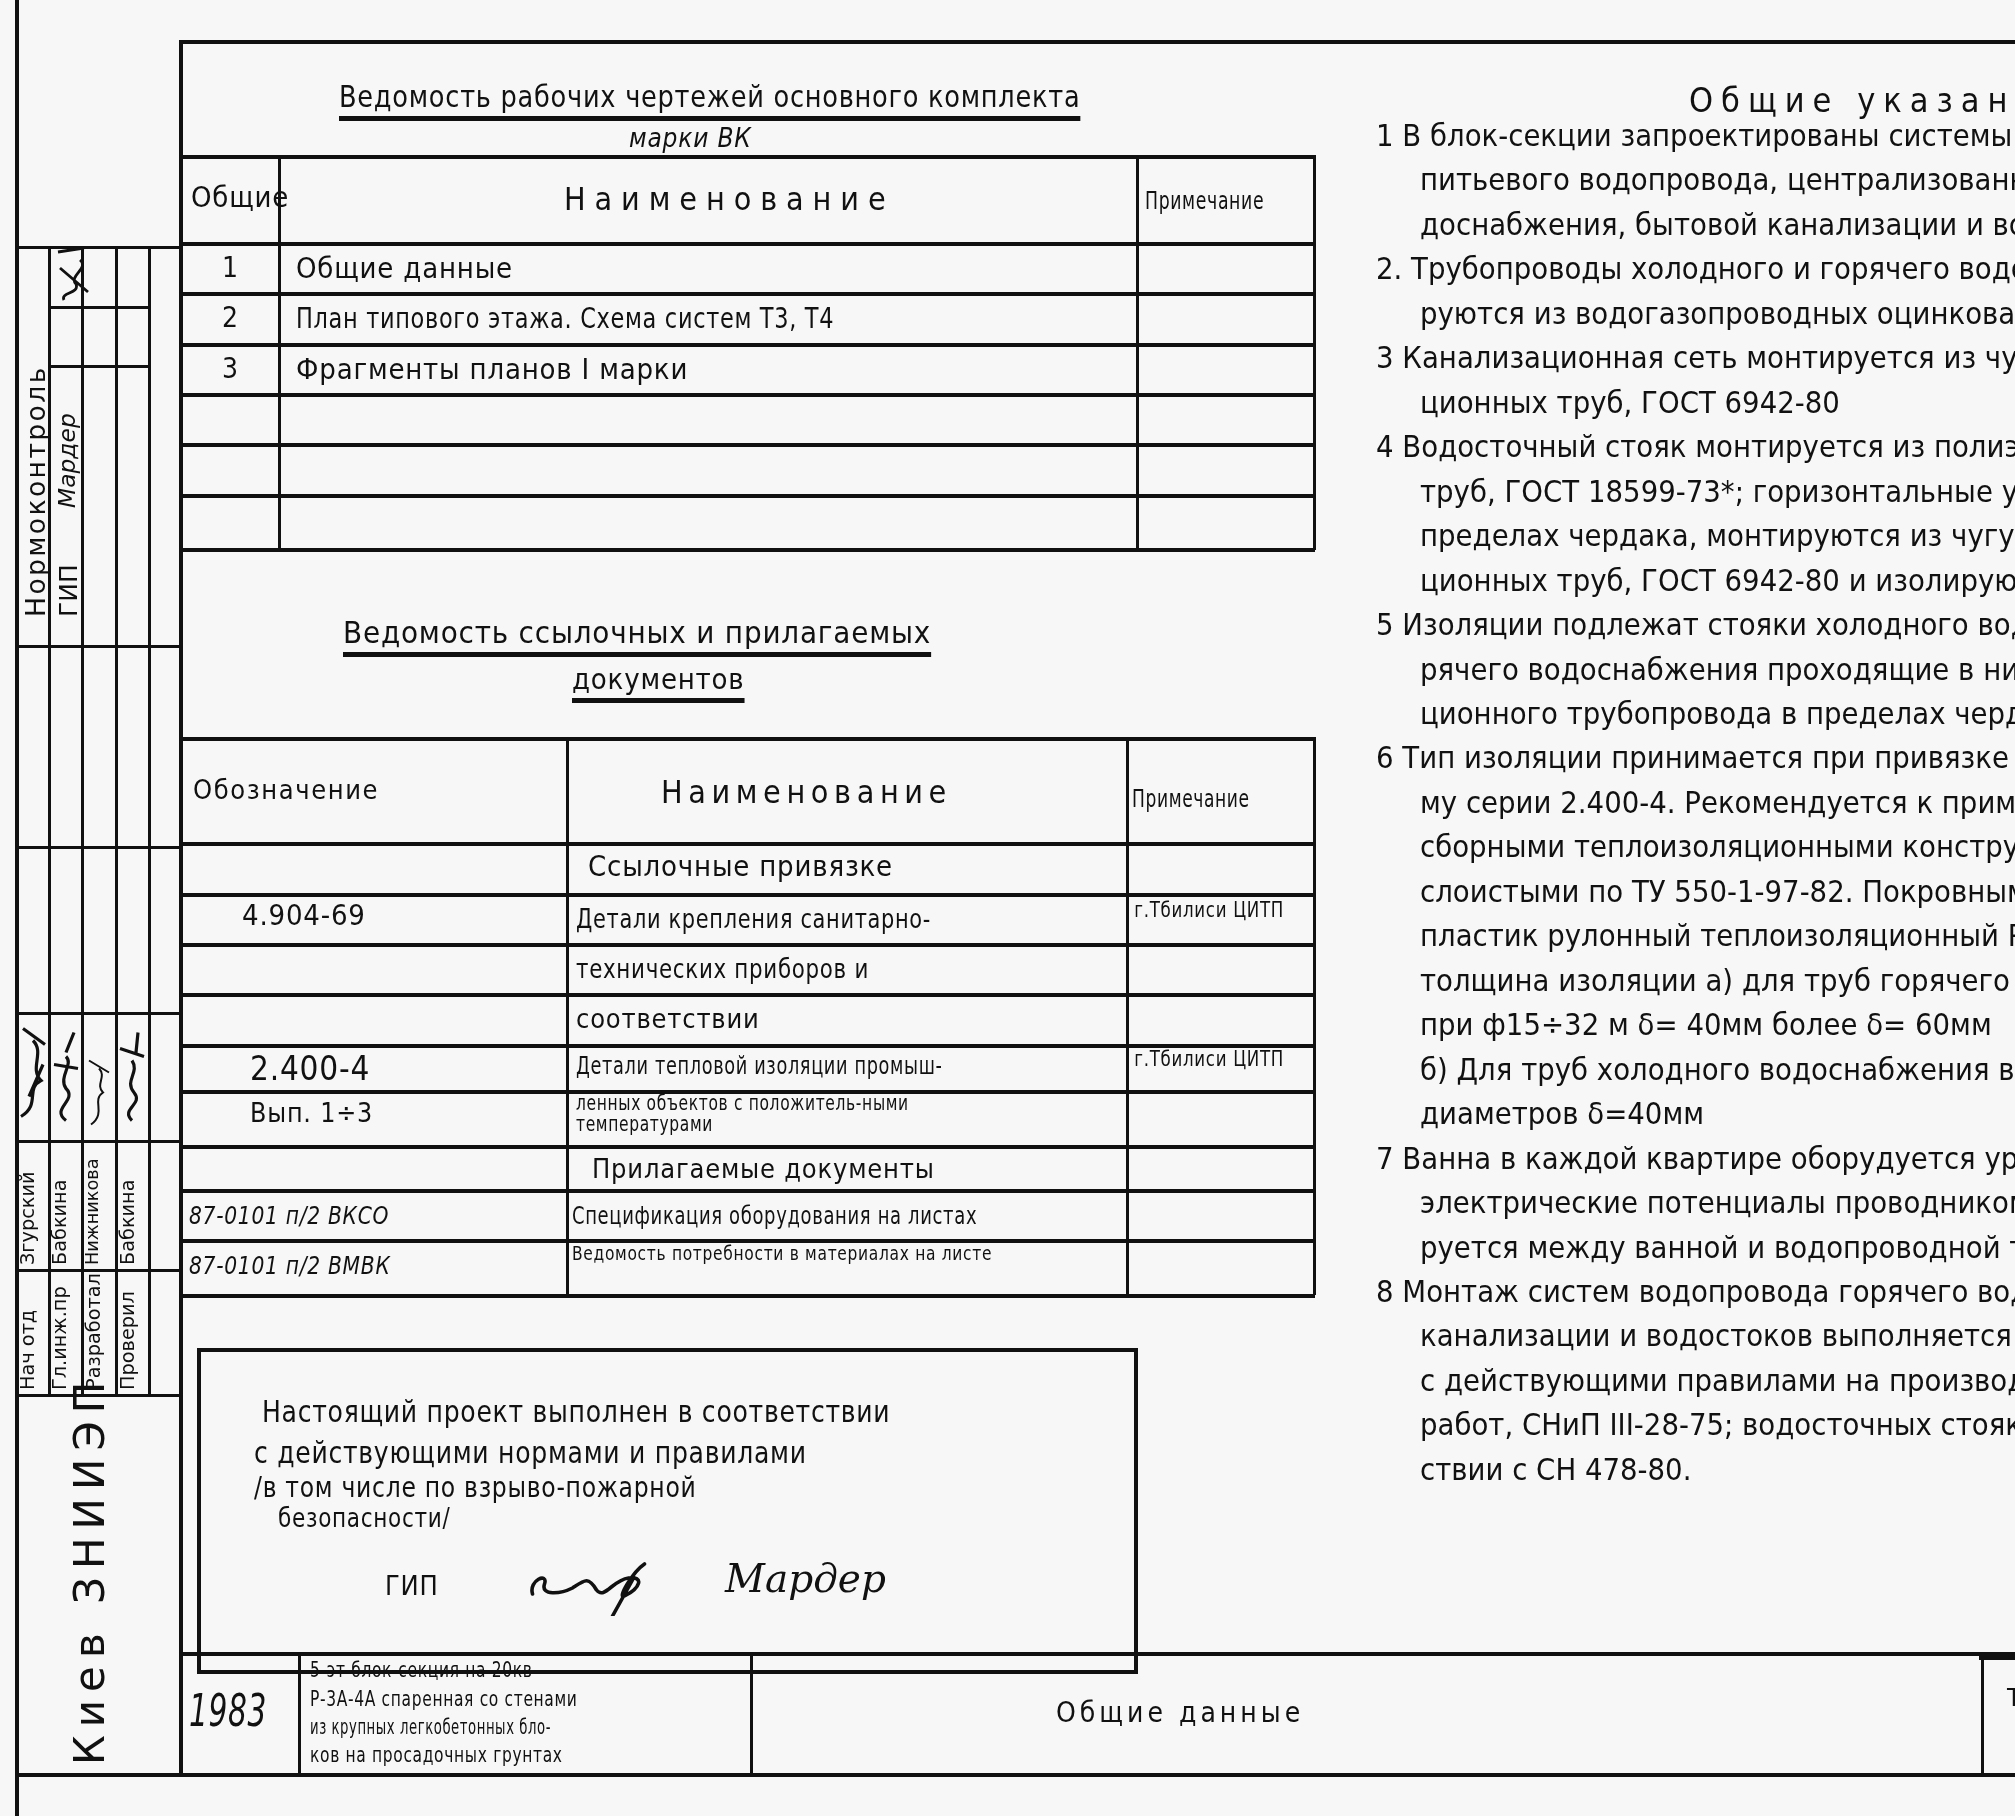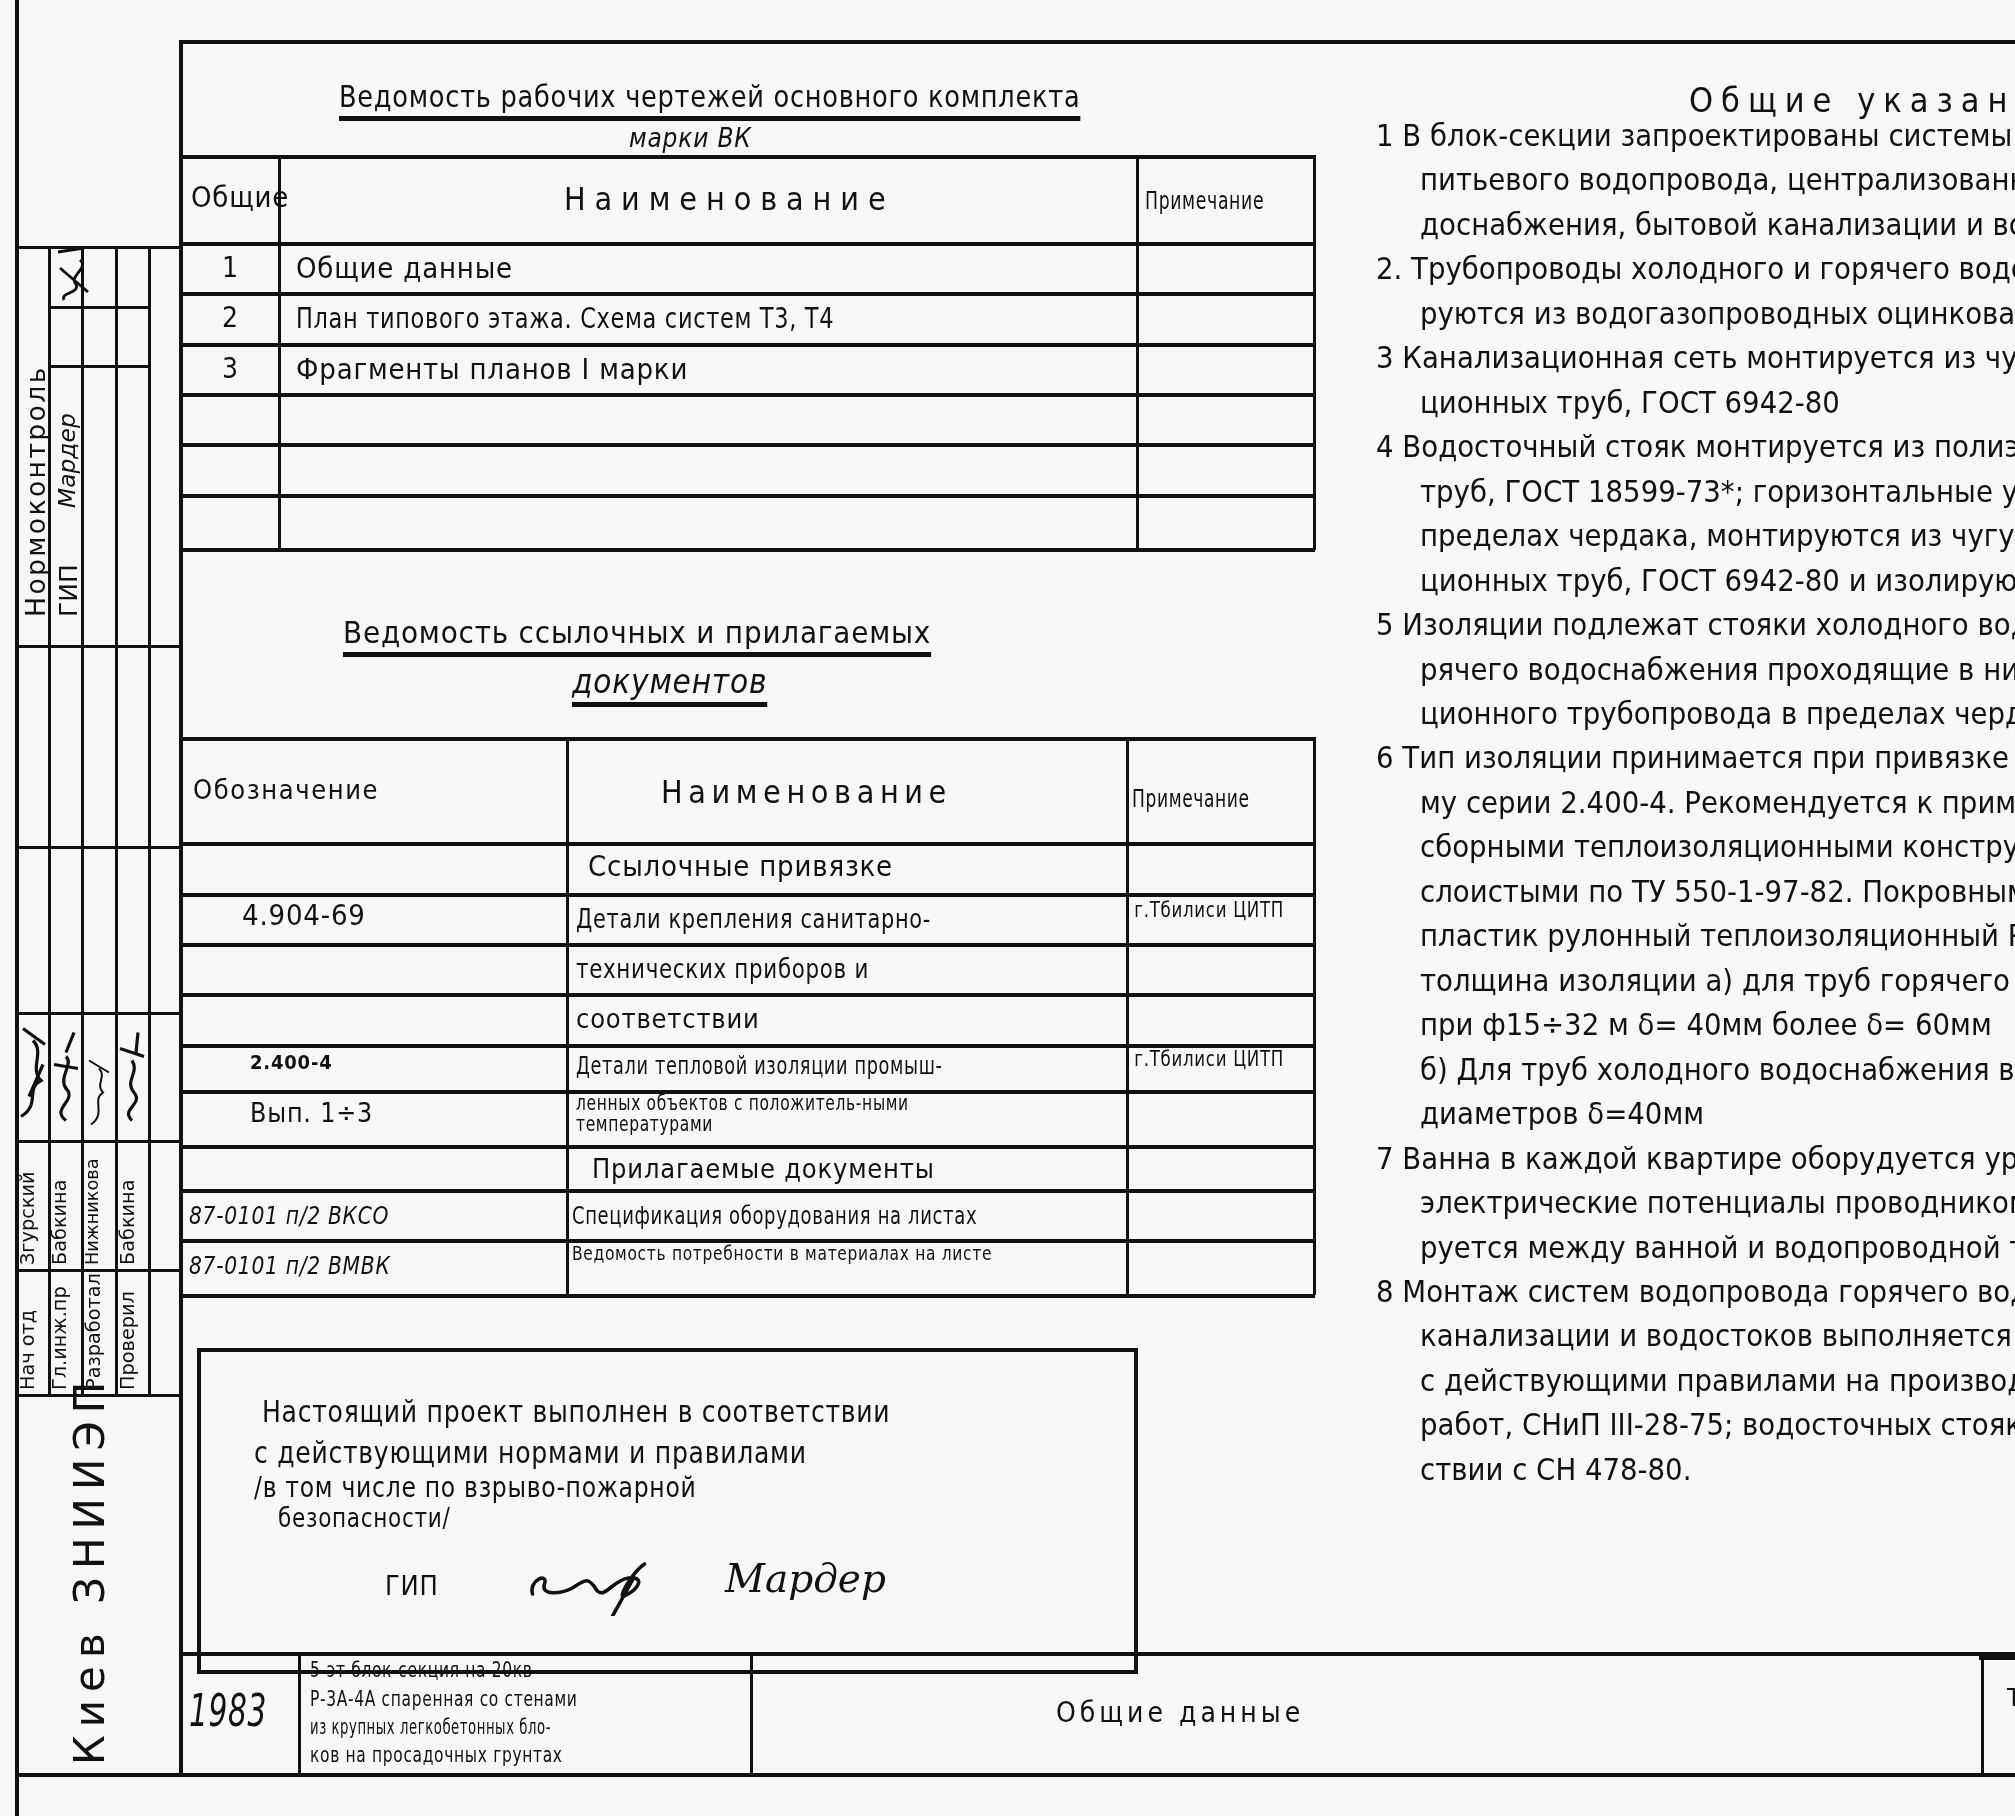--- a/index.html
+++ b/index.html
@@ -68,21 +68,21 @@
     <div class="txt cond" style="left:222px; top:355px; font-size:28px;">3</div>
     <div class="txt cond" style="left:296px; top:355px; font-size:29px;">Фрагменты планов I марки</div>
   </div>
   <div></div>
   <div></div>
   <div></div>
 </div>
 
 <div>
   <div class="txt cond title-u" style="left:343px; top:617px; font-size:31px;">Ведомость ссылочных и прилагаемых</div>
-  <div class="txt cond title-u" style="left:572px; top:665px; font-size:33px;font-style:italic;">документов</div>
+  <div class="txt cond title-u" style="left:572px; top:665px; font-size:29px;">документов</div>
 
   <div class="ln-h" style="left:179px; top:737px; width:1136px;"></div>
   <div class="ln-h" style="left:179px; top:842px; width:1136px;"></div>
   <div class="ln-h" style="left:179px; top:893px; width:1136px;"></div>
   <div class="ln-h" style="left:179px; top:943px; width:1136px;"></div>
   <div class="ln-h" style="left:179px; top:993px; width:1136px;"></div>
   <div class="ln-h" style="left:179px; top:1044px; width:1136px;"></div>
   <div class="ln-h" style="left:179px; top:1090px; width:1136px;"></div>
   <div class="ln-h" style="left:179px; top:1145px; width:1136px;"></div>
   <div class="ln-h" style="left:179px; top:1189px; width:1136px;"></div>
@@ -104,21 +104,21 @@
     <div class="txt cond" style="left:576px; top:905px; font-size:27px; transform:scaleX(0.86);">Детали крепления санитарно-</div>
     <div class="txt cond" style="left:1133px; top:899px; font-size:21px; white-space:normal; width:173px; text-align:center; line-height:1.05; transform:scaleX(0.88);">г.Тбилиси ЦИТП</div>
   </div>
   <div>
     <div class="txt cond" style="left:576px; top:955px; font-size:27px; transform:scaleX(0.88);">технических приборов и</div>
   </div>
   <div>
     <div class="txt cond" style="left:576px; top:1005px; font-size:27px;">соответствии</div>
   </div>
   <div>
-    <div class="txt cond" style="left:250px; top:1052px; font-size:20px;font-weight:bold;">2.400-4</div>
+    <div class="txt cond" style="left:250px; top:1052px; font-size:33px;">2.400-4</div>
     <div class="txt cond" style="left:576px; top:1054px; font-size:24px; transform:scaleX(0.82);">Детали тепловой изоляции промыш-</div>
     <div class="txt cond" style="left:1133px; top:1048px; font-size:21px; white-space:normal; width:173px; text-align:center; line-height:1.05; transform:scaleX(0.88);">г.Тбилиси ЦИТП</div>
   </div>
   <div>
     <div class="txt cond" style="left:250px; top:1100px; font-size:26.6px;">Вып. 1÷3</div>
     <div class="txt cond" style="left:576px; top:1093px; font-size:21px; white-space:normal; width:564px; line-height:1.0; transform:scaleX(0.82);">ленных объектов с положитель-ными температурами</div>
   </div>
   <div>
     <div class="txt cond" style="left:592px; top:1155px; font-size:27px;">Прилагаемые документы</div>
   </div>

